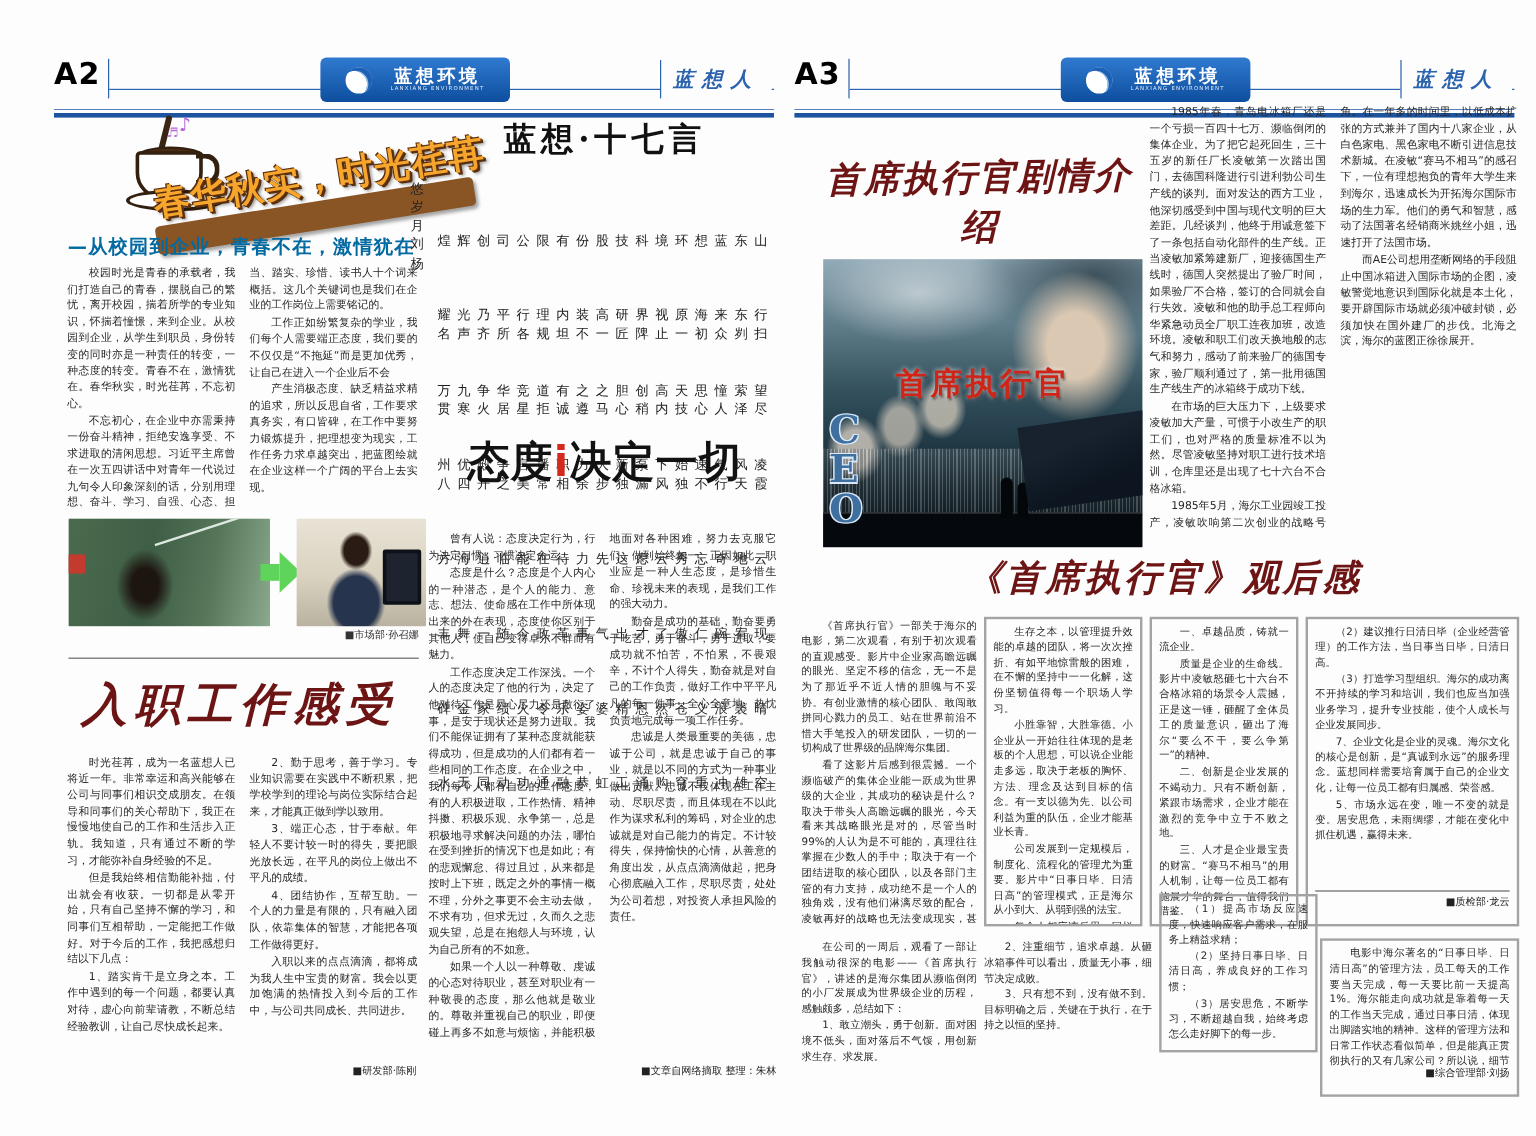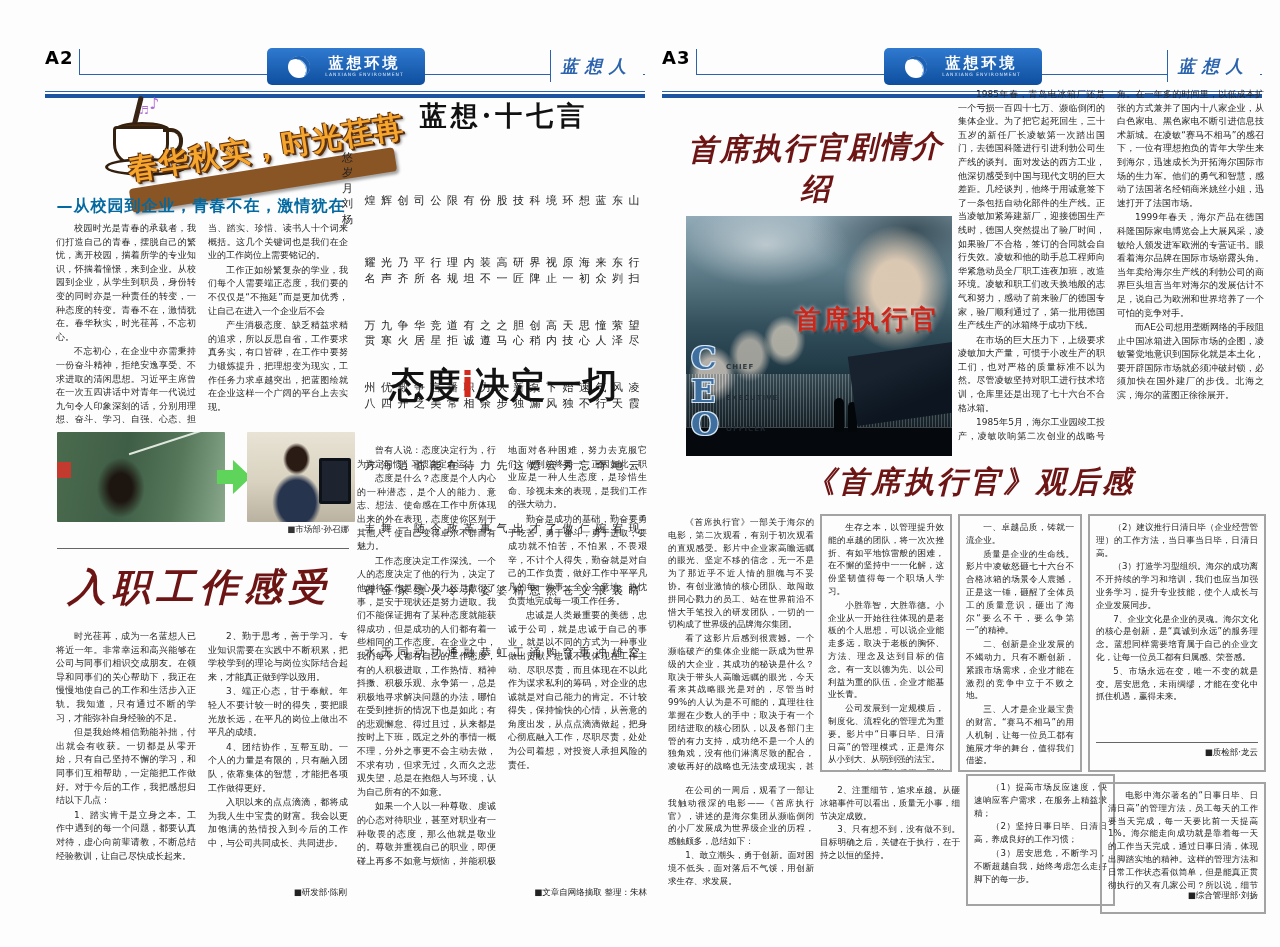--- a/index.html
+++ b/index.html
@@ -2,21 +2,21 @@
 <html><head>
 <meta charset="utf-8">
 <style>
   html,body{margin:0;padding:0;}
   body{width:1280px;height:947px;background:#fdfdfd;position:relative;
        font-family:"DejaVu Sans",sans-serif;color:#1c1c1c;overflow:hidden;}
   .abs{position:absolute;}
   
   .page-header{position:absolute;height:46px;width:600px;}
   .hdr-thinline{position:absolute;top:27px;left:34px;right:0;height:1px;background:#2b63ae;}
-  .page-num{position:absolute;left:0;top:0;font-size:18px;font-weight:bold;letter-spacing:1px;
+  .page-num{position:absolute;left:0;top:0;font-size:25px;font-weight:bold;letter-spacing:1px;
             background:#fdfdfd;padding-right:7px;color:#000;}
   .page-num::after{content:"";position:absolute;right:0;top:2px;bottom:-6px;width:1px;background:#2b63ae;}
   .logo-box{position:absolute;left:222px;top:1px;width:158px;height:37px;border-radius:5px;
             background:linear-gradient(180deg,#2f7ad0,#0e4e9e);display:flex;align-items:center;justify-content:center;gap:15px;}
   .swoosh{width:22px;height:22px;border-radius:50%;
           background:radial-gradient(circle at 30% 65%, #fff 52%, #9cc4ec 53%);
           box-shadow:inset -3px 3px 0 #1e61b4;}
   .logo-texts{display:flex;flex-direction:column;align-items:center;line-height:1;}
   .logo-cn{color:#fff;font-weight:bold;font-size:15px;letter-spacing:3px;}
   .logo-en{color:#dce9f8;font-size:4.5px;letter-spacing:1px;margin-top:2px;}
@@ -87,21 +87,21 @@
   .poster::after{content:"";position:absolute;right:-20px;bottom:38px;width:120px;height:70px;
       background:linear-gradient(165deg,#17222e 30%,#0c1520 70%);transform:rotate(-8deg);}
   .crowd{position:absolute;left:0;bottom:26px;width:100%;height:56px;opacity:.55;
      background:repeating-linear-gradient(90deg,rgba(255,255,255,.35) 0 1px,rgba(20,30,35,.4) 1px 3px),
                 linear-gradient(180deg,rgba(190,200,205,.5),rgba(30,40,45,.7));}
   .poster-bottom{position:absolute;left:0;bottom:0;width:100%;height:28px;background:#05090d;
      border-top:1px solid rgba(255,255,255,.25);}
   .sil{position:absolute;background:#04070a;}
   .poster-title{position:absolute;left:0;top:86px;width:100%;text-align:center;z-index:3;
      font-family:"DejaVu Serif",serif;font-weight:bold;font-size:26px;letter-spacing:3px;color:#cf2418;
-     text-shadow:0 0 4px rgba(255,255,255,.8),1px 2px 2px rgba(0,0,0,.6);margin-left:48px;}
+     text-shadow:0 0 4px rgba(255,255,255,.8),1px 2px 2px rgba(0,0,0,.6);}
   .ceo-letters{position:absolute;left:5px;top:126px;z-index:3;font-family:"DejaVu Serif",serif;
      font-weight:900;font-size:32px;line-height:33px;color:#3e6f9e;
      text-shadow:-1px -1px 0 #d8e8f6,1px -1px 0 #d8e8f6,-1px 1px 0 #d8e8f6,1px 1px 0 #d8e8f6;}
   .ceo-words{position:absolute;left:40px;top:136px;z-index:3;font-size:7px;font-weight:bold;color:#202b33;line-height:31px;letter-spacing:1px;opacity:.85;}
   
   .boxed{border:2px solid #a3a3a3;padding:5px 6px;box-sizing:border-box;}
   .smalltext{font-size:8.6px;line-height:12.8px;}
 </style>
 </head>
 <body>
@@ -223,35 +223,29 @@
 </div>
 
 <div class="poster">
   <div class="crowd"></div>
   <div class="poster-title">首席执行官</div>
   <div class="ceo-letters">
       <div>C</div>
       <div>E</div>
       <div>O</div>
     </div>
-  <div class="ceo-words">
-      <div>CHIEF</div>
-      <div>EXECUTIVE</div>
-      <div>OFFICER</div>
-    </div>
   <div class="poster-bottom"></div>
   <div class="sil" style="left:148px;bottom:24px;width:10px;height:34px;border-radius:5px 5px 0 0;"></div>
   <div class="sil" style="left:162px;bottom:24px;width:9px;height:30px;border-radius:5px 5px 0 0;"></div>
 </div>
 
 <div class="abs bodytext cols2" style="left:958px;top:88px;width:306px;height:368px;">
     <p>1985年春，青岛电冰箱厂还是一个亏损一百四十七万、濒临倒闭的集体企业。为了把它起死回生，三十五岁的新任厂长凌敏第一次踏出国门，去德国科隆进行引进利勃公司生产线的谈判。面对发达的西方工业，他深切感受到中国与现代文明的巨大差距。几经谈判，他终于用诚意签下了一条包括自动化部件的生产线。正当凌敏加紧筹建新厂，迎接德国生产线时，德国人突然提出了验厂时间，如果验厂不合格，签订的合同就会自行失效。凌敏和他的助手总工程师向华紧急动员全厂职工连夜加班，改造环境。凌敏和职工们改天换地般的志气和努力，感动了前来验厂的德国专家，验厂顺利通过了，第一批用德国生产线生产的冰箱终于成功下线。</p>
     <p>在市场的巨大压力下，上级要求凌敏加大产量，可惯于小改生产的职工们，也对严格的质量标准不以为然。尽管凌敏坚持对职工进行技术培训，仓库里还是出现了七十六台不合格冰箱。</p>
     <p>1985年5月，海尔工业园竣工投产，凌敏吹响第二次创业的战略号角。在一年多的时间里，以低成本扩张的方式兼并了国内十八家企业，从白色家电、黑色家电不断引进信息技术新城。在凌敏“赛马不相马”的感召下，一位有理想抱负的青年大学生来到海尔，迅速成长为开拓海尔国际市场的生力军。他们的勇气和智慧，感动了法国著名经销商米姚丝小姐，迅速打开了法国市场。</p>
-    <p>1999年春天，海尔产品在德国科隆国际家电博览会上大展风采，凌敏给人颁发进军欧洲的专营证书。眼看着海尔品牌在国际市场崭露头角。当年卖给海尔生产线的利勃公司的商界巨头坦言当年对海尔的发展估计不足，说自己为欧洲和世界培养了一个可怕的竞争对手。</p>
     <p>而AE公司想用垄断网络的手段阻止中国冰箱进入国际市场的企图，凌敏警觉地意识到国际化就是本土化，要开辟国际市场就必须冲破封锁，必须加快在国外建厂的步伐。北海之滨，海尔的蓝图正徐徐展开。</p>
   </div>
 
 <div class="abs calli-title" style="left:760px;top:462px;width:420px;font-size:30px;letter-spacing:3px;">《首席执行官》观后感</div>
 
 <div class="abs bodytext smalltext" style="left:668px;top:516px;width:146px;height:256px;">
     <p>《首席执行官》一部关于海尔的电影，第二次观看，有别于初次观看的直观感受。影片中企业家高瞻远瞩的眼光、坚定不移的信念，无一不是为了那近乎不近人情的胆魄与不妥协。有创业激情的核心团队、敢闯敢拼同心戮力的员工、站在世界前沿不惜大手笔投入的研发团队，一切的一切构成了世界级的品牌海尔集团。</p>
     <p>看了这影片后感到很震撼。一个濒临破产的集体企业能一跃成为世界级的大企业，其成功的秘诀是什么？取决于带头人高瞻远瞩的眼光，今天看来其战略眼光是对的，尽管当时99%的人认为是不可能的，真理往往掌握在少数人的手中；取决于有一个团结进取的核心团队，以及各部门主管的有力支持，成功绝不是一个人的独角戏，没有他们淋漓尽致的配合，凌敏再好的战略也无法变成现实，甚至结果就是99%的人说的“不可能，会死的吧”；取决于世界一流前沿的研发团队，每一款产品都比同类产品早了几年面世。</p>
   </div>
 <div class="abs bodytext smalltext boxed" style="left:820px;top:514px;width:132px;height:258px;">
@@ -278,21 +272,21 @@
 </div>
 
 <div class="abs bodytext smalltext" style="left:668px;top:784px;width:146px;height:128px;">
     <p>在公司的一周后，观看了一部让我触动很深的电影——《首席执行官》，讲述的是海尔集团从濒临倒闭的小厂发展成为世界级企业的历程，感触颇多，总结如下：</p>
     <p>1、敢立潮头，勇于创新。面对困境不低头，面对落后不气馁，用创新求生存、求发展。</p>
   </div>
 <div class="abs bodytext smalltext" style="left:820px;top:784px;width:140px;height:128px;">
     <p>2、注重细节，追求卓越。从砸冰箱事件可以看出，质量无小事，细节决定成败。</p>
     <p>3、只有想不到，没有做不到。目标明确之后，关键在于执行，在于持之以恒的坚持。</p>
   </div>
-<div class="abs bodytext smalltext boxed" style="left:966px;top:774px;width:149px;height:132px;">
+<div class="abs bodytext smalltext boxed" style="left:966px;top:745px;width:132px;height:132px;">
     <p>（1）提高市场反应速度，快速响应客户需求，在服务上精益求精；</p>
     <p>（2）坚持日事日毕、日清日高，养成良好的工作习惯；</p>
     <p>（3）居安思危，不断学习，不断超越自我，始终考虑怎么走好脚下的每一步。</p>
   </div>
 <div class="abs bodytext smalltext boxed" style="left:1100px;top:782px;width:166px;height:132px;">
   <div style="height:100px;overflow:hidden;">
       <p>电影中海尔著名的“日事日毕、日清日高”的管理方法，员工每天的工作要当天完成，每一天要比前一天提高1%。海尔能走向成功就是靠着每一天的工作当天完成，通过日事日清，体现出脚踏实地的精神。这样的管理方法和日常工作状态看似简单，但是能真正贯彻执行的又有几家公司？所以说，细节决定成败，企业要想健康发展，就要从点点滴滴的小事一一做好，积少成多，方可成功！</p>
     </div>
   <p class="byline">■综合管理部·刘扬</p>
 </div>

